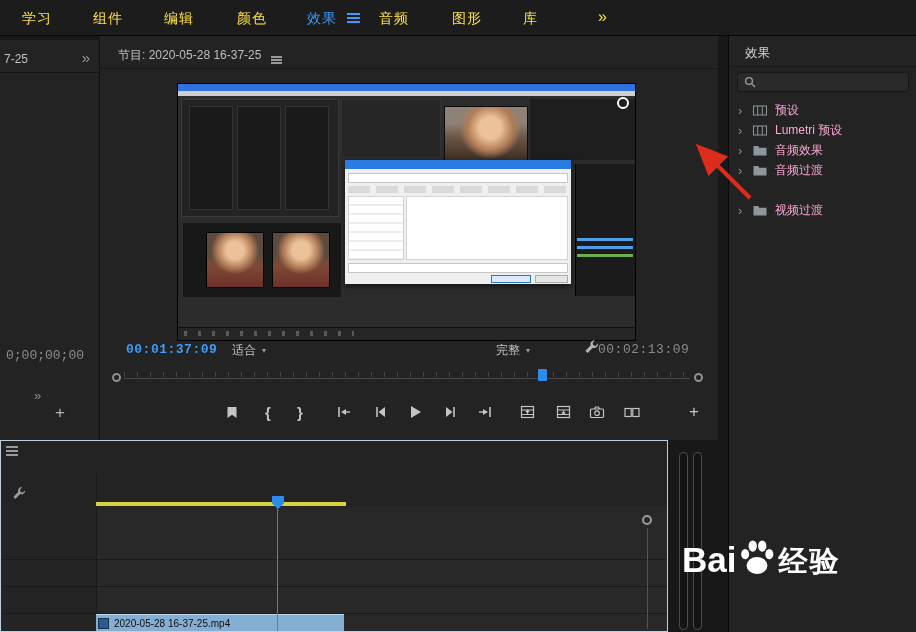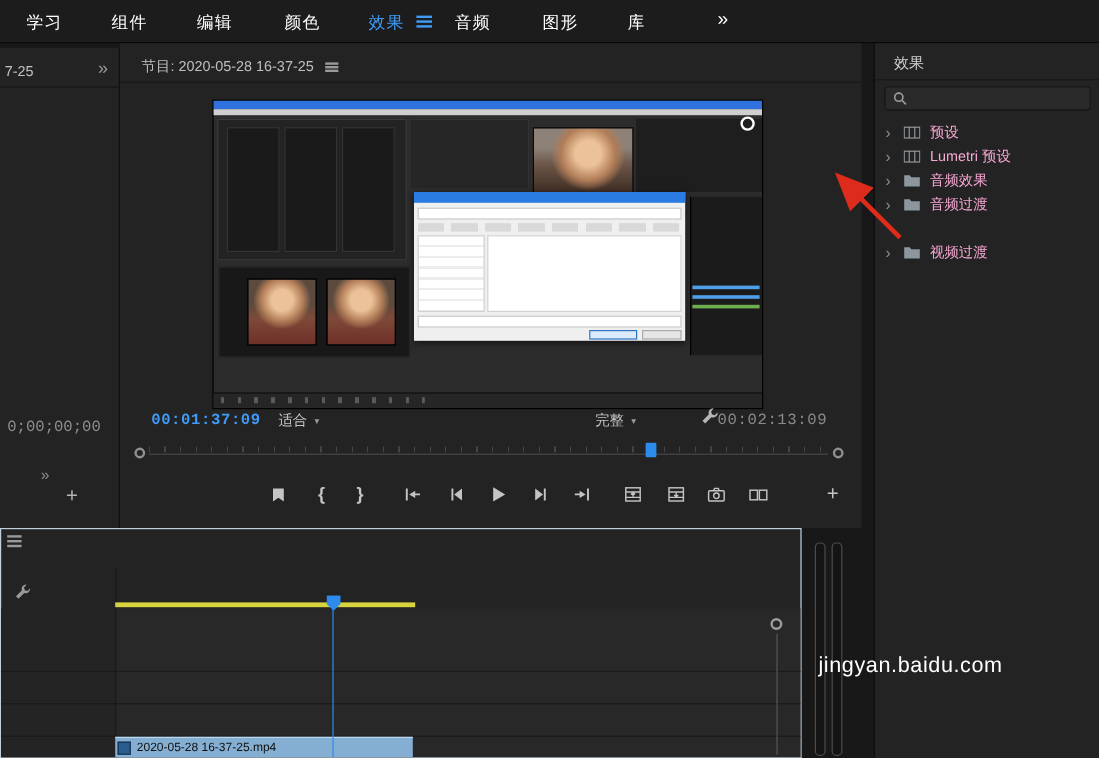--- a/index.html
+++ b/index.html
@@ -2,39 +2,39 @@
 <html><head>
 <meta charset="utf-8">
 <style>
   *{box-sizing:border-box;margin:0;padding:0}
   body{margin:0;background:#0b0b0b}
   .screen{position:relative;width:916px;height:632px;background:#181818;overflow:hidden;
     font-family:"Liberation Sans",sans-serif;color:#c8c8c8;user-select:none}
 
   
   .menubar{position:absolute;left:0;top:0;width:916px;height:36px;background:#1c1c1c;border-bottom:1px solid #090909}
-  .mi{position:absolute;top:10px;font-size:14px;color:#ffffff;letter-spacing:1px;cursor:default;white-space:nowrap}
+  .mi{position:absolute;top:10px;font-size:14px;color:#fde047;letter-spacing:1px;cursor:default;white-space:nowrap}
   .mi.active{color:#3f9bfa}
   .hamb{position:absolute;width:13px;height:10px;border-top:2px solid #3f9bfa;border-bottom:2px solid #3f9bfa;
     background:linear-gradient(#3f9bfa,#3f9bfa) 50% 50%/100% 2px no-repeat}
   .hamb.gray{border-color:#9a9a9a;background-image:linear-gradient(#9a9a9a,#9a9a9a)}
   .hamb.inline{position:relative;display:inline-block}
 
   
   .leftstrip{position:absolute;left:0;top:40px;width:100px;height:404px;background:#232323;border-right:1px solid #101010}
   .tab7{position:absolute;left:4px;top:12px;font-size:12px;color:#c2c2c2}
   .lchev{position:absolute;right:9px;top:9px;font-size:15px;color:#9c9c9c}
   .hdrline{position:absolute;left:0;top:32px;width:100%;height:1px;background:#171717}
   .ltc{position:absolute;left:6px;top:308px;font:13px "Liberation Mono",monospace;color:#8e8e8e}
   .lchev2{position:absolute;left:34px;top:348px;font-size:13px;color:#8e8e8e}
   .lplus{position:absolute;left:55px;top:363px;font-size:17px;color:#b4b4b4}
 
   
   .pm{position:absolute;left:100px;top:36px;width:618px;height:404px;background:#232323}
-  .pm-title{position:absolute;left:18px;top:11px;font-size:12px;color:#bfbfbf;display:flex;align-items:center;gap:10px}
+  .pm-title{position:absolute;left:18px;top:11px;font-size:12px;color:#bfbfbf;display:flex;align-items:flex-end;gap:10px}
   .pm-hdrline{position:absolute;left:0;top:32px;width:100%;height:1px;background:#181818}
 
   
   .vs{position:absolute;left:78px;top:48px;width:457px;height:256px;background:#2c2c2c;box-shadow:0 0 0 1px #000}
   .vs *{position:absolute}
   .vs-tb{left:0;top:0;width:457px;height:7px;background:#2f72df}
   .vs-mb{left:0;top:7px;width:457px;height:5px;background:#cfcfcf}
   .vs-lp{left:3px;top:15px;width:158px;height:118px;background:#232323;border:1px solid #3a3a3a}
   .vs-col{top:22px;width:44px;height:104px;background:#1a1a1a;border:1px solid #333}
   .vs-mt{left:163px;top:15px;width:100px;height:59px;background:#262626;border:1px solid #333}
@@ -375,16 +375,28 @@
   <svg class="arrow-svg" width="80" height="80" viewBox="0 0 80 80">
     <defs>
       <marker id="ah" markerWidth="9" markerHeight="8" refX="6.5" refY="3.5" orient="auto">
         <path d="M0 0 L8 3.5 L0 7 z" fill="#dd2b1c"></path>
       </marker>
     </defs>
     <line x1="62" y1="66" x2="12" y2="16" stroke="#dd2b1c" stroke-width="4" marker-end="url(#ah)"></line>
   </svg>
 
   <div class="wm">
-    <div class="wmurl">jingyan.baidu.com</div>
+    <div class="wmrow">
+      <span class="wmbai">Bai</span>
+      <span style="display:flex">
+        <svg width="36" height="38" viewBox="0 0 38 40">
+          <ellipse cx="19" cy="29" rx="11" ry="9" fill="#fff"></ellipse>
+          <ellipse cx="6.5" cy="17" rx="4.2" ry="5.5" fill="#fff"></ellipse>
+          <ellipse cx="14.5" cy="8.5" rx="4.4" ry="6" fill="#fff"></ellipse>
+          <ellipse cx="24.5" cy="8.5" rx="4.4" ry="6" fill="#fff"></ellipse>
+          <ellipse cx="32" cy="17" rx="4.2" ry="5.5" fill="#fff"></ellipse>
+        </svg>
+      </span>
+      <span class="wmjy">经验</span>
+    </div>
   </div>
 
 </div>
 
 </body></html>

